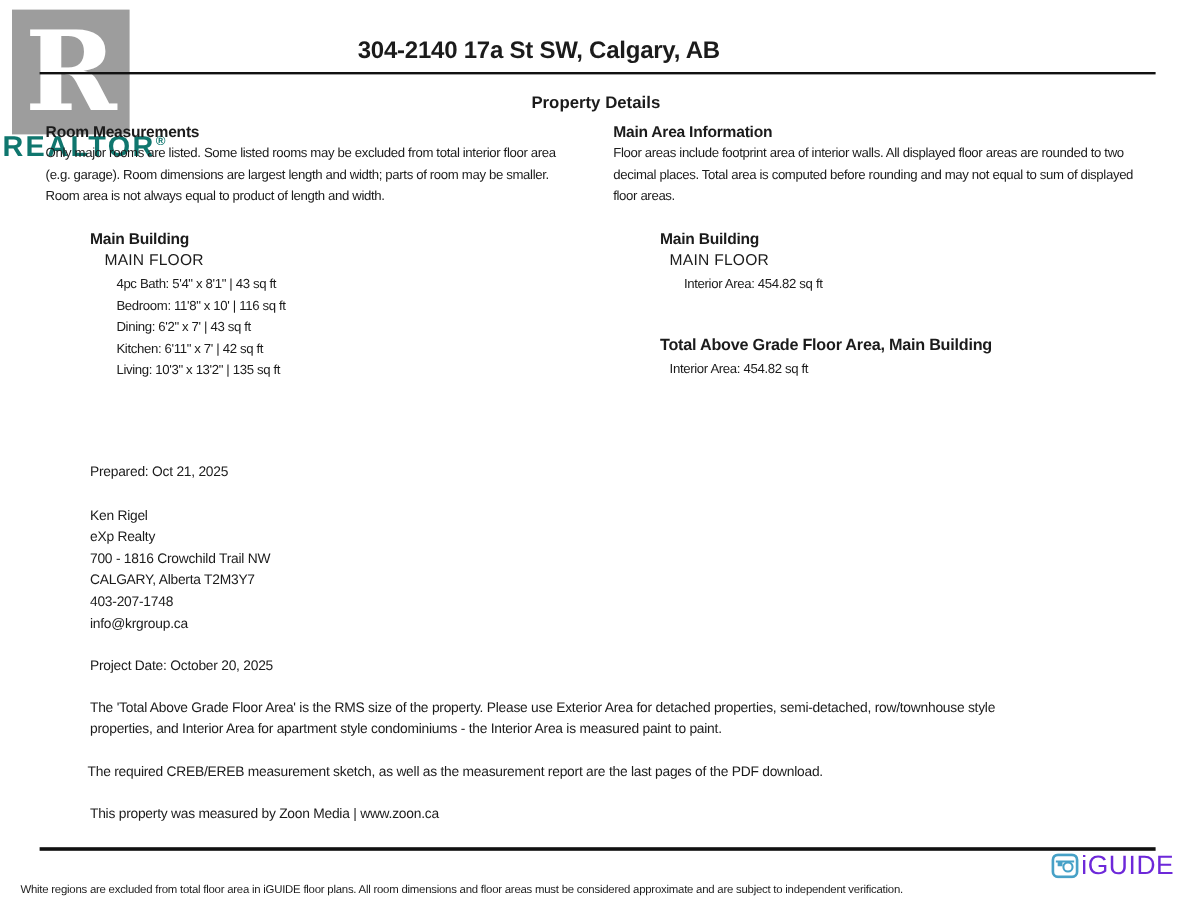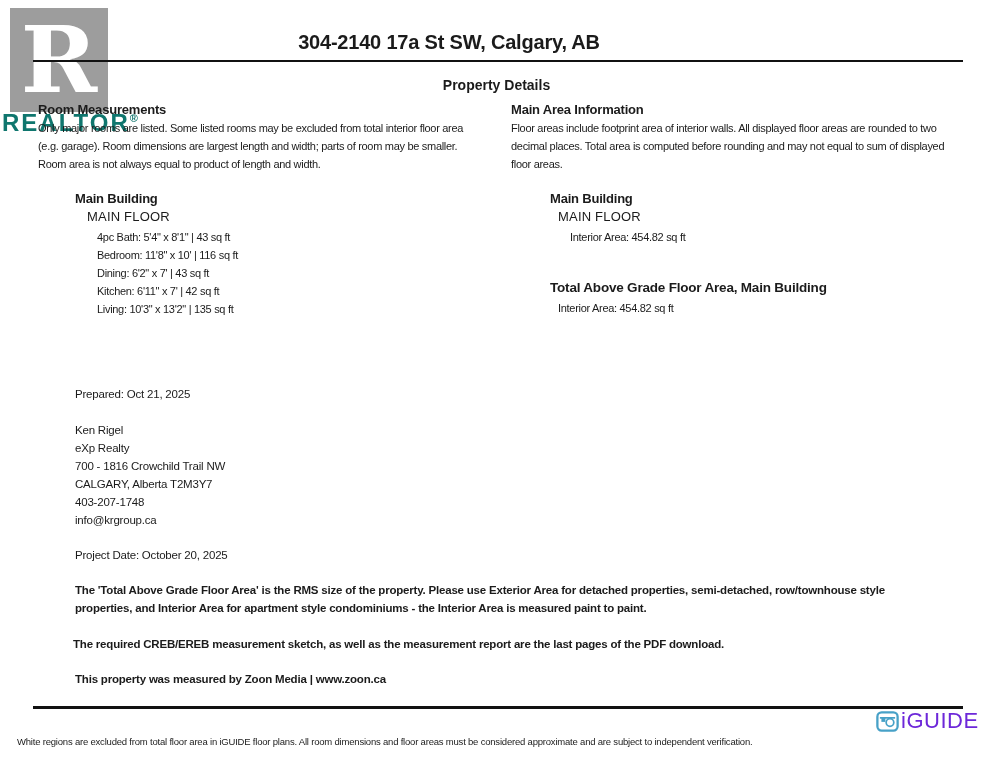--- a/index.html
+++ b/index.html
@@ -24,21 +24,21 @@
 
   .sec-heading{position:absolute;font-size:13px;font-weight:bold;letter-spacing:-0.2px;z-index:2;}
   .body-text{position:absolute;font-size:11px;letter-spacing:-0.3px;line-height:18px;
              white-space:pre-line;z-index:2;}
   .bold-sub{position:absolute;font-size:13px;font-weight:bold;letter-spacing:-0.2px;z-index:2;}
   .floor-label{position:absolute;font-size:13px;letter-spacing:0.2px;z-index:2;}
   .line-11{font-size:11px;letter-spacing:-0.3px;line-height:18px;}
   .room-list{position:absolute;z-index:2;}
   .room-list div{font-size:11px;letter-spacing:-0.3px;line-height:18px;}
   .plain{position:absolute;font-size:11.5px;letter-spacing:-0.2px;line-height:18px;z-index:2;}
-  .notes{white-space:pre-line;font-weight:bold;}
+  .notes{white-space:pre-line;}
 
   
   .footer-rule{position:absolute;left:33px;top:706px;width:930px;height:3px;background:#111;z-index:2;}
   .footer-text{position:absolute;left:17px;top:713px;width:830px;font-size:9.5px;
                letter-spacing:-0.2px;z-index:2;margin-top:23px;}
   .brand{position:absolute;left:901px;top:709px;font-size:22px;line-height:24px;
          color:#6d28d9;letter-spacing:0.5px;z-index:2;}
   .brand-icon{position:absolute;left:876px;top:711px;width:23px;height:21px;z-index:2;}
 </style>
 </head>

